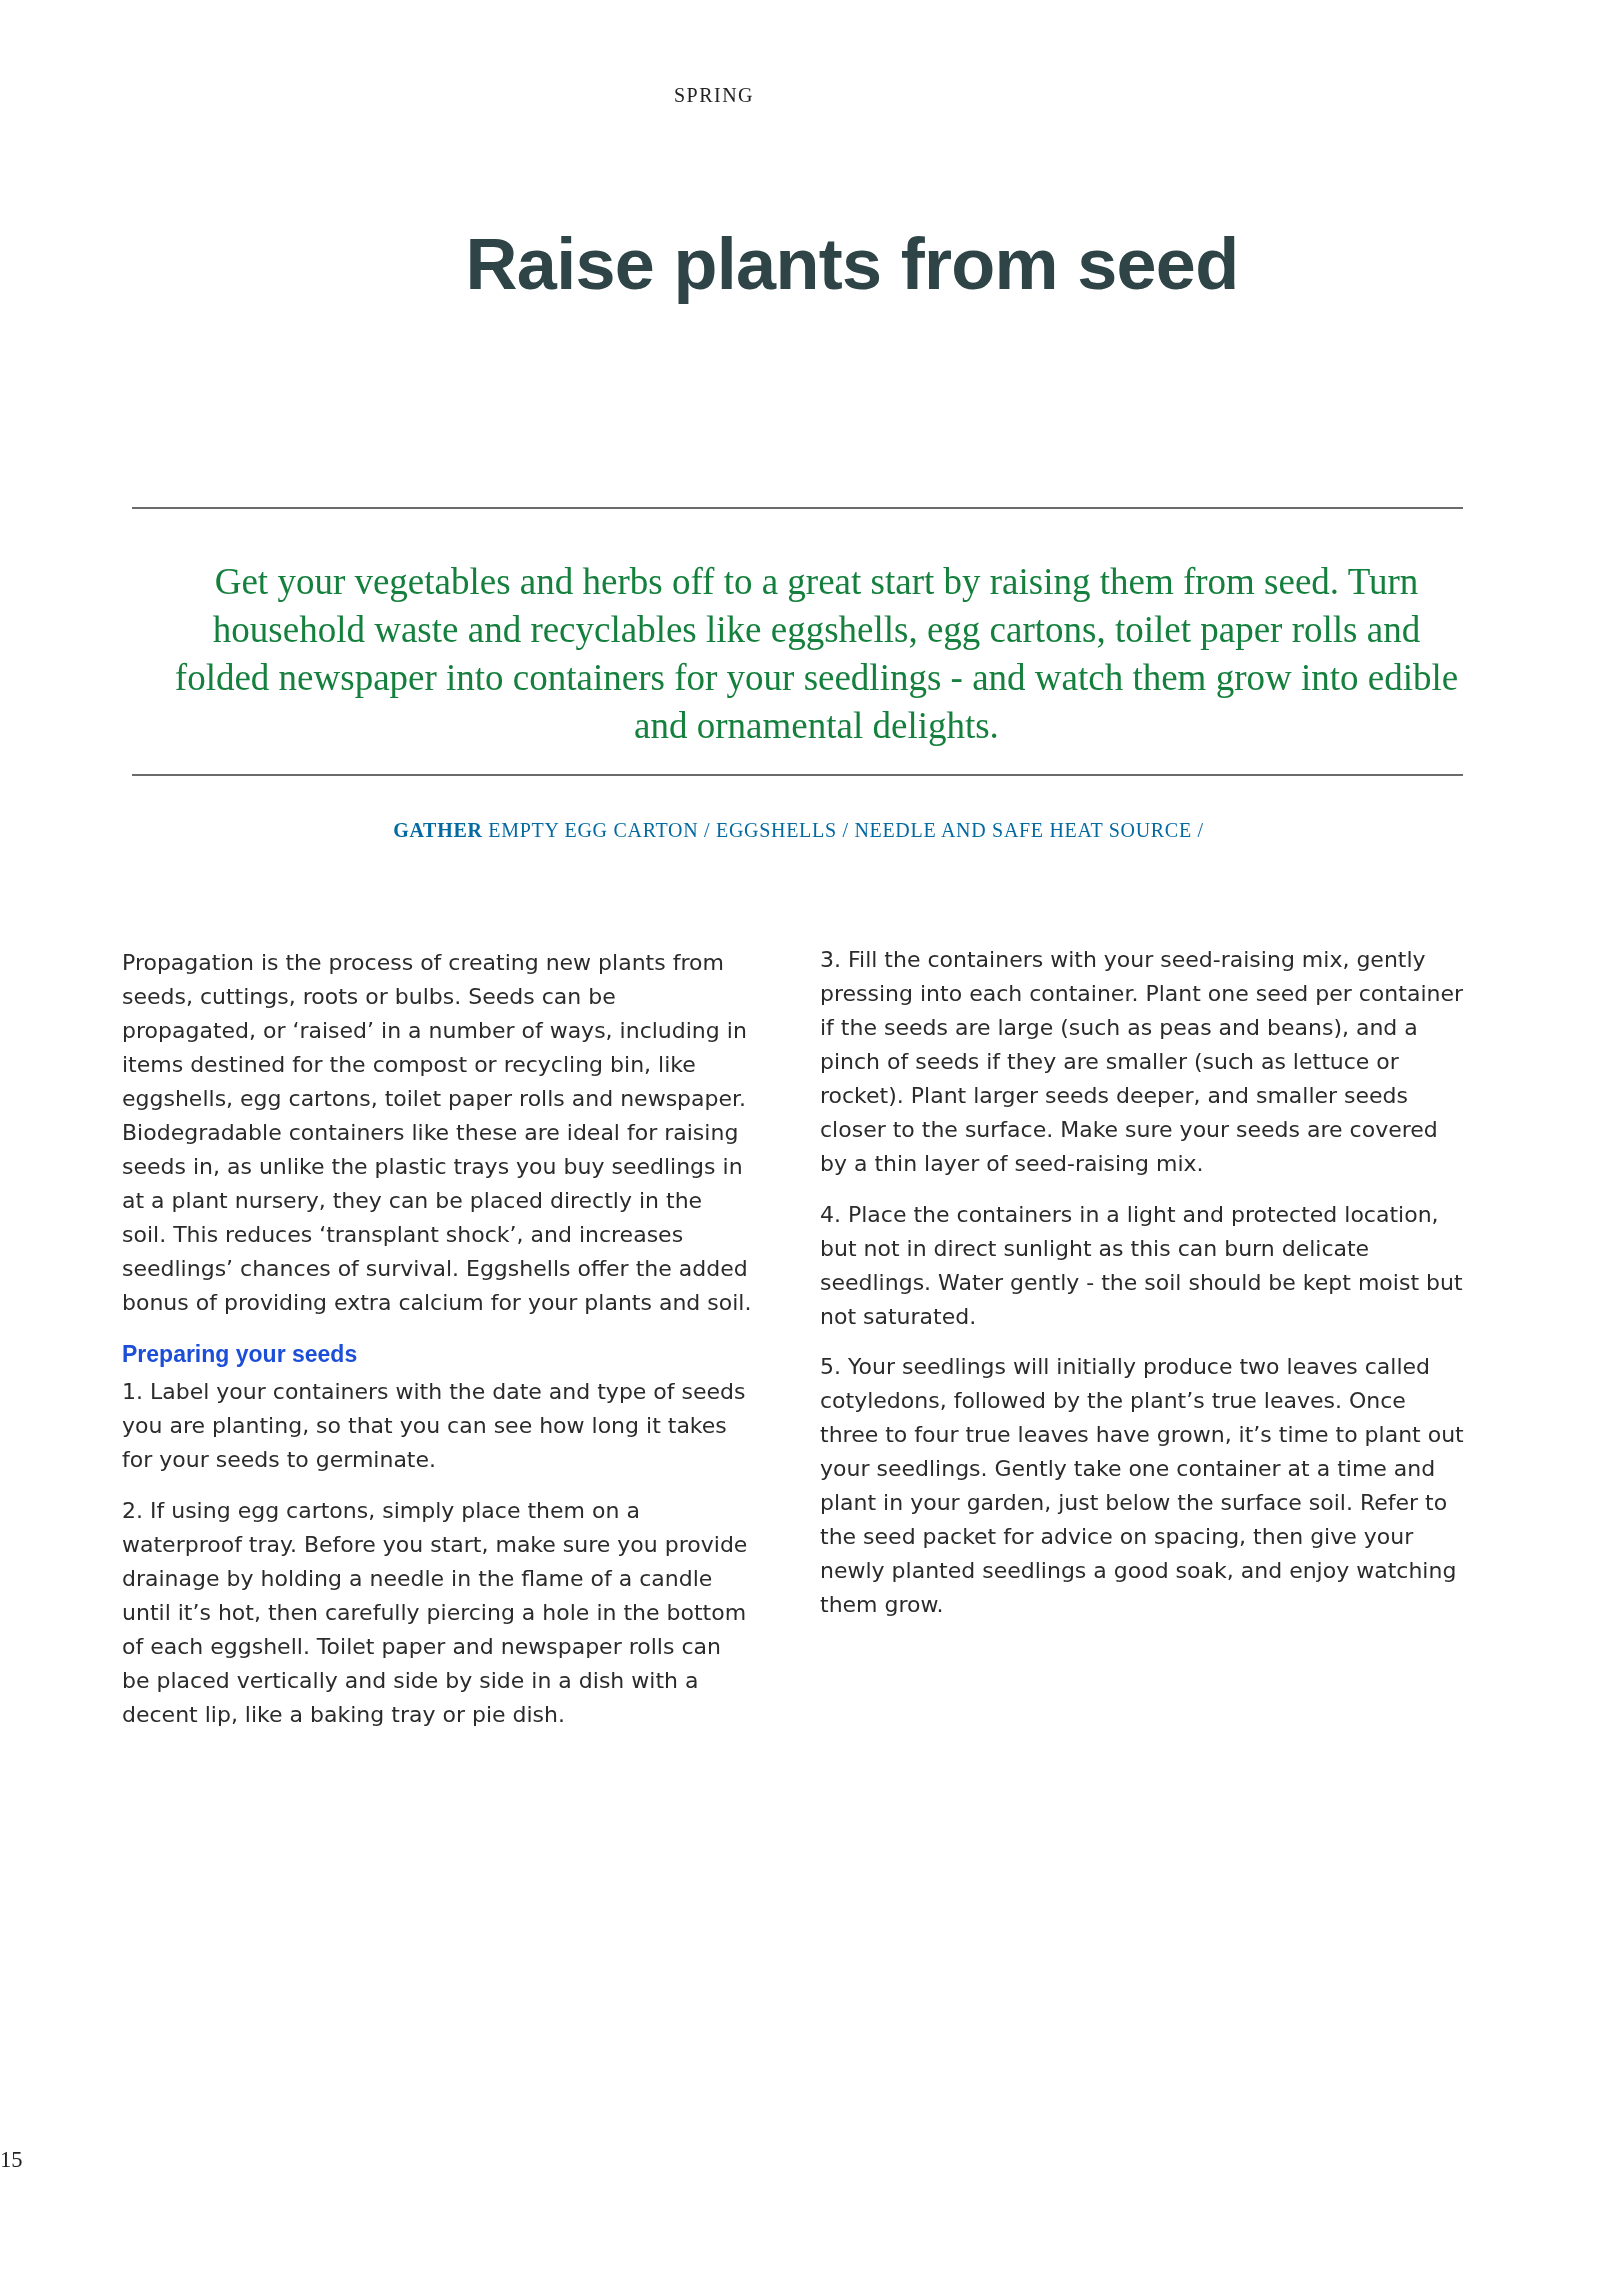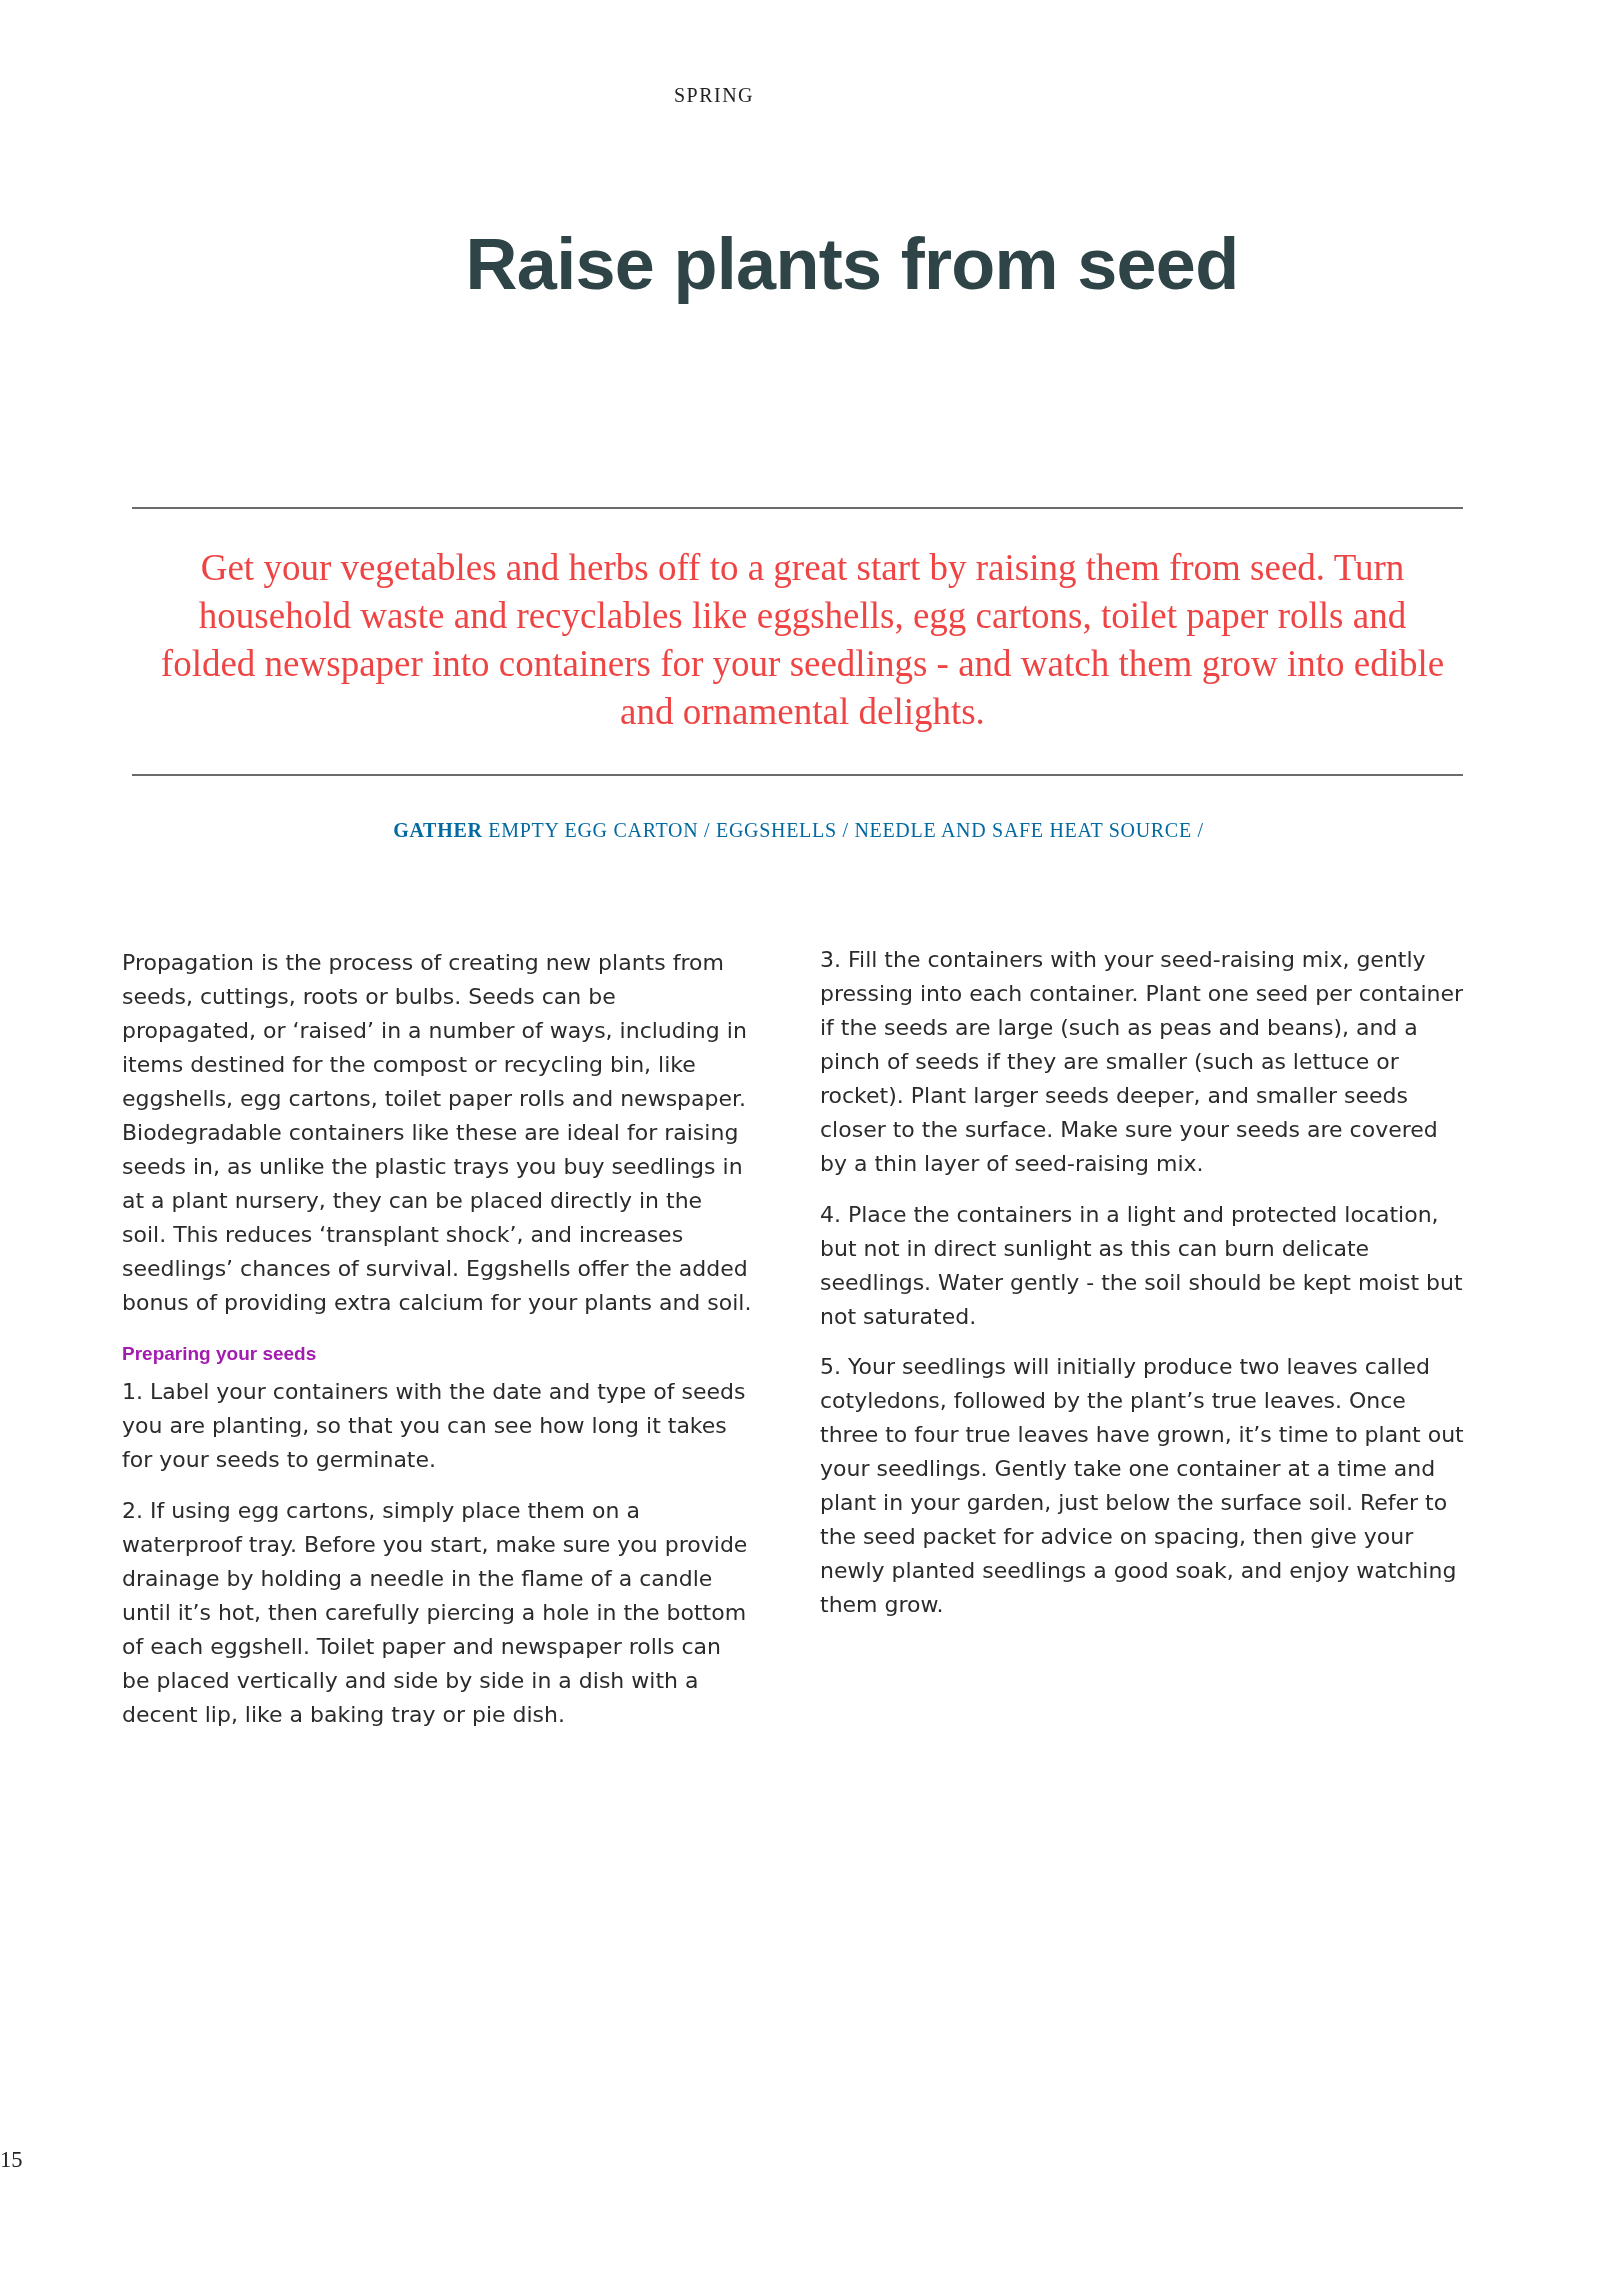--- a/index.html
+++ b/index.html
@@ -13,39 +13,39 @@
     font-family: "Liberation Sans", sans-serif; font-weight: bold; font-size: 72px;
     color: #2e4446; letter-spacing: -0.7px; margin: 0; padding-left: 41px;
   }
   .rule {
     position: absolute; left: 132px; width: 1331px; height: 2.2px; background: #6b6b6b;
   }
   .rule.top { top: 507px; }
   .rule.bottom { top: 774px; }
   .intro {
     position: absolute; top: 540px; left: 150px; width: 1297px; text-align: center;
-    font-family: "Liberation Serif", serif; font-size: 37px; line-height: 48px; color: #ef4444;
-    margin: 4px;
+    font-family: "Liberation Serif", serif; font-size: 37px; line-height: 48px; color: #15803d;
+    margin: 18px;
   }
   .gather {
     position: absolute; top: 814px; left: 150px; width: 1297px; text-align: center;
     font-family: "Liberation Serif", serif; font-size: 20px; line-height: 33px; letter-spacing: 0.7px;
     color: #0369a1; text-transform: uppercase;
   }
   .gather .lead { font-weight: bold; }
   .col {
     position: absolute; top: 946px; width: 630px;
     font-family: "DejaVu Sans", sans-serif; font-size: 22px; line-height: 34px; color: #2b2b2b;
   }
   .col.left { left: 122px; }
   .col.right { left: 820px; top: 943px; width: 645px; }
   .col p { margin: 0 0 16.5px 0; }
   .col h3 {
     margin: 0 0 4.5px 0; font-family: "Liberation Sans", sans-serif; font-weight: bold;
-    font-size: 19px; line-height: 34px; color: #a21caf;
+    font-size: 23px; line-height: 34px; color: #1d4ed8;
   }
   .page-number {
     position: absolute; top: 2147px; left: 0; width: 1622px; text-align: left;
     font-family: "Liberation Serif", serif; font-size: 22.5px; color: #222;
   }
 </style>
 </head>
 <body>
 
 <div class="section-label">SPRING</div>

